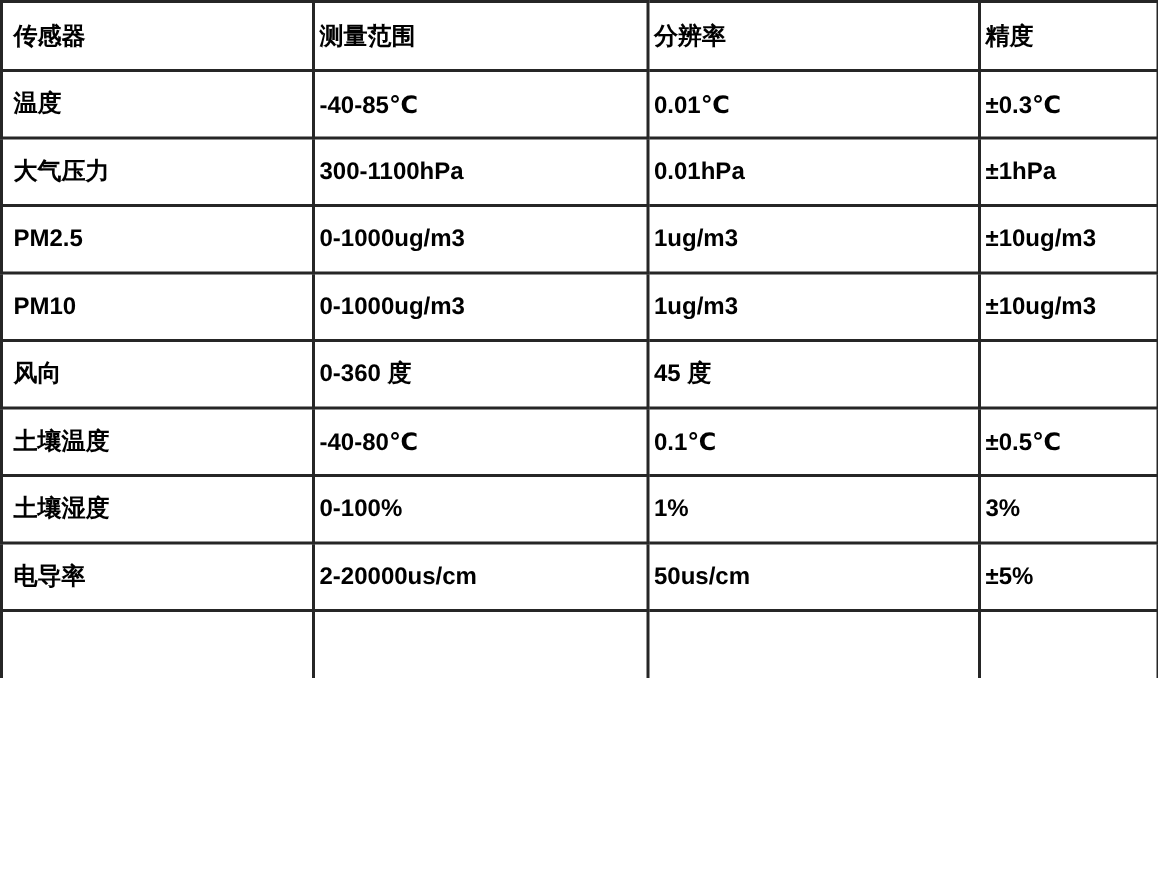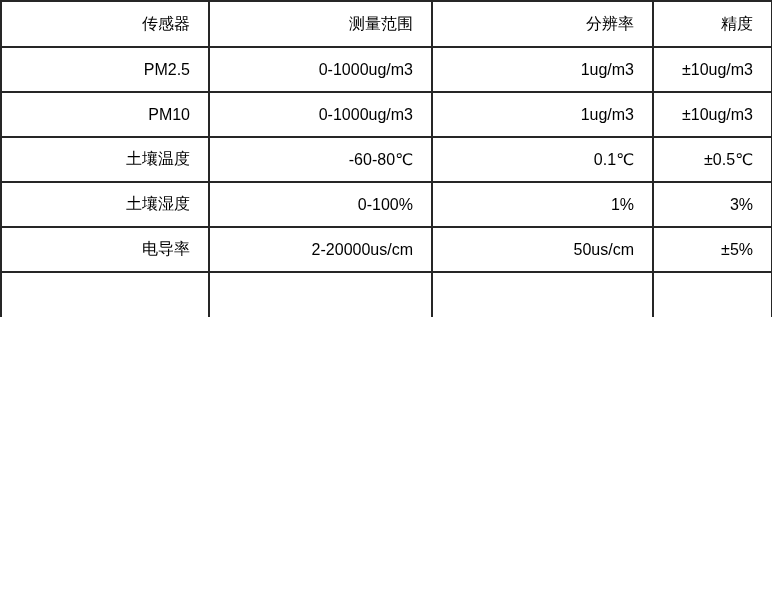--- a/index.html
+++ b/index.html
@@ -23,22 +23,22 @@
   table.spec-table {
     border-collapse: collapse;
     table-layout: fixed;
     width: 771px;
     background: #ffffff;
   }
   table.spec-table th,
   table.spec-table td {
     border: 2px solid #262626;
     font-size: 16px;
-    font-weight: normal;
-    text-align: right;
+    font-weight: bold;
+    text-align: left;
     vertical-align: middle;
     padding: 0 18px 0 3px;
     overflow: hidden;
     white-space: nowrap;
     color: #000000;
     background: #ffffff;
   }
   table.spec-table th:first-child,
   table.spec-table td:first-child {
     padding-left: 7px;
@@ -67,44 +67,62 @@
     </colgroup>
     <thead>
       <tr>
         <th>传感器</th>
         <th>测量范围</th>
         <th>分辨率</th>
         <th>精度</th>
       </tr>
     </thead>
     <tbody class="main">
+  <tr>
+    <td>温度</td>
+    <td>-40-85℃</td>
+    <td>0.01℃</td>
+    <td>±0.3℃</td>
+  </tr>
 
 
+  <tr>
+    <td>大气压力</td>
+    <td>300-1100hPa</td>
+    <td>0.01hPa</td>
+    <td>±1hPa</td>
+  </tr>
 
 
   <tr>
     <td>PM2.5</td>
     <td>0-1000ug/m3</td>
     <td>1ug/m3</td>
     <td>±10ug/m3</td>
   </tr>
 
   <tr>
     <td>PM10</td>
     <td>0-1000ug/m3</td>
     <td>1ug/m3</td>
     <td>±10ug/m3</td>
   </tr>
 
 
 
+  <tr>
+    <td>风向</td>
+    <td>0-360 度</td>
+    <td>45 度</td>
+    <td></td>
+  </tr>
 
   <tr>
     <td>土壤温度</td>
-    <td>-60-80℃</td>
+    <td>-40-80℃</td>
     <td>0.1℃</td>
     <td>±0.5℃</td>
   </tr>
 
   <tr>
     <td>土壤湿度</td>
     <td>0-100%</td>
     <td>1%</td>
     <td>3%</td>
   </tr>

